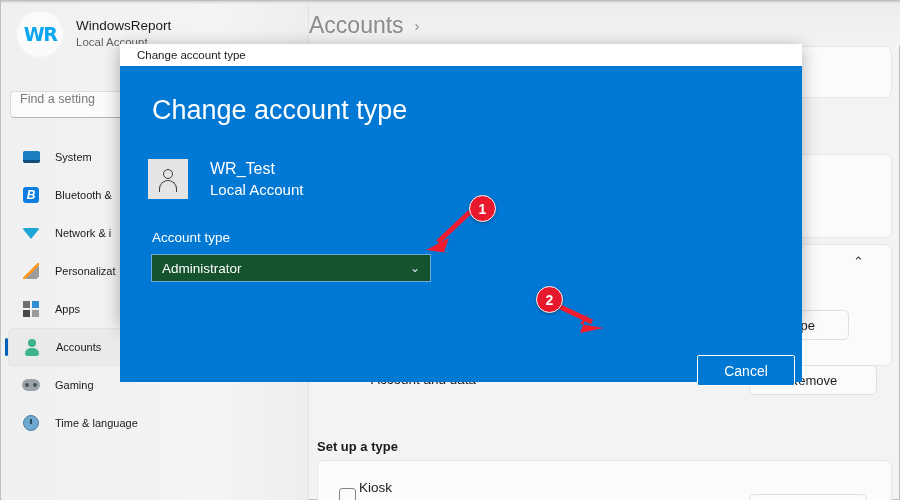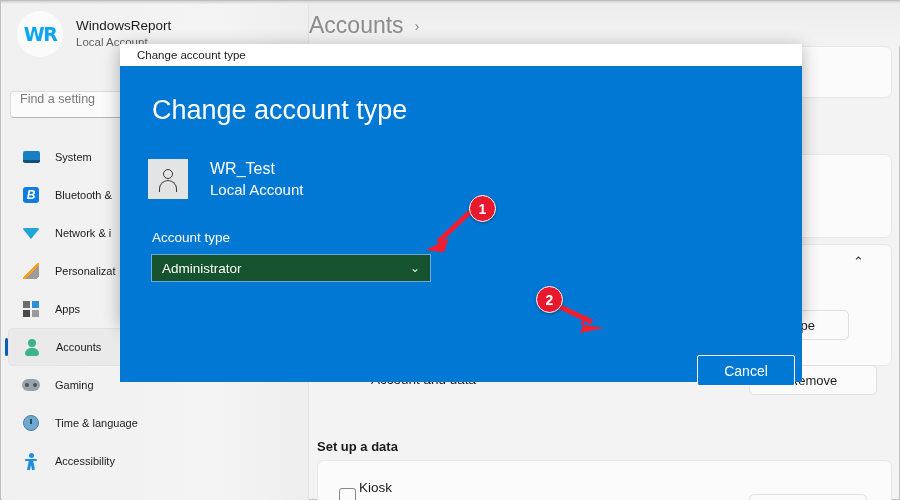--- a/index.html
+++ b/index.html
@@ -246,31 +246,20 @@
           <span class="lbl">Gaming</span>
         </div>
 
         <div class="nav-item">
           <span class="ico">
               <i class="ic-time"></i>
             </span>
           <span class="lbl">Time &amp; language</span>
         </div>
 
-        <div class="nav-item">
-          <span class="ico">
-            <span class="ic-access">
-                <i></i>
-                <i></i>
-                <i></i>
-                <i></i>
-              </span>
-          </span>
-          <span class="lbl">Accessibility</span>
-        </div>
 
       </div>
     </div>
 
     <div class="content">
 
       <div class="breadcrumb">
         <span class="bc-parent">Accounts</span>
         <span class="bc-sep">›</span>
       </div>
@@ -282,21 +271,21 @@
       <div class="btn-accent" style="left:132px;top:176px;">account</div>
 
       <div class="card" style="left:8px;top:240px;width:575px;height:122px;"></div>
       <div class="chev-up" style="left:544px;top:250px;">⌃</div>
 
       <div class="btn-ghost" style="left:440px;top:306px;width:100px;">t type</div>
 
       <div class="txt" style="left:62px;top:368px;">Account and data</div>
       <div class="btn-ghost" style="left:440px;top:361px;width:128px;">Remove</div>
 
-      <div class="txt sec-title" style="left:8px;top:435px;">Set up a data</div>
+      <div class="txt sec-title" style="left:8px;top:435px;">Set up a type</div>
       <div class="card kiosk-card"></div>
       <div class="kiosk-chk"></div>
       <div class="txt" style="left:50px;top:476px;">Kiosk</div>
       <div class="btn-ghost" style="left:440px;top:490px;width:118px;">Get started</div>
 
     </div>
   </div>
 
   <div class="dlg">
 

